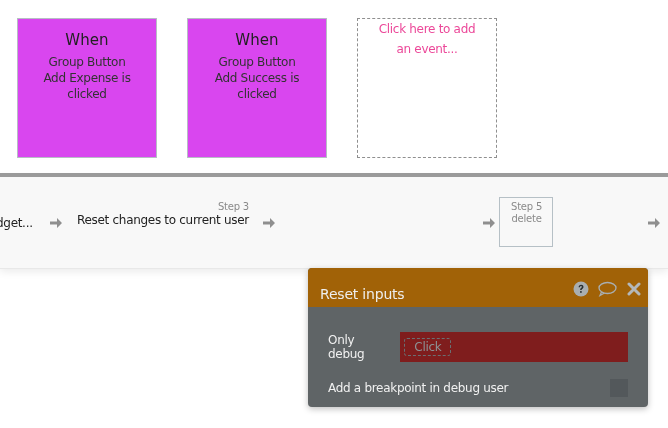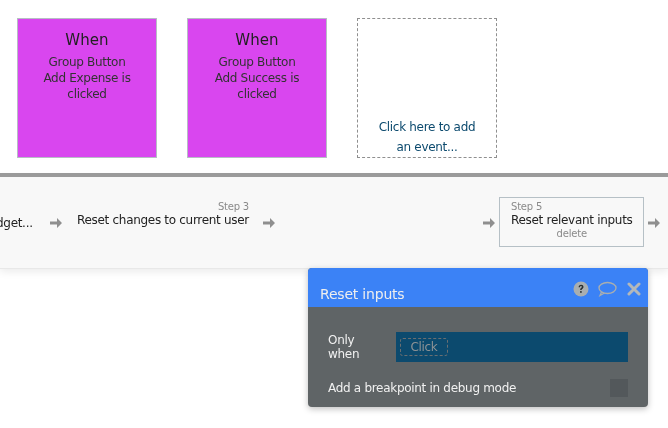--- a/index.html
+++ b/index.html
@@ -9,22 +9,22 @@
     .event-card {
       position: absolute; top: 18px; width: 140px; height: 140px;
       background: #d946ef; border: 1px solid #b6bec4;
       text-align: center; cursor: pointer;
     }
     .event-card .when { font-size: 15px; color: #222; margin-top: 12px; letter-spacing: 0.1px; }
     .event-card .desc { font-size: 12px; color: #333; line-height: 16px; margin-top: 5px; padding: 0 18px; letter-spacing: -0.3px; }
     .event-add {
       position: absolute; top: 18px; left: 357px; width: 140px; height: 140px;
       border: 1px dashed #8f8f8f; background: #ffffff;
-      display: flex; align-items: flex-end; justify-content: center;
-      text-align: center; font-size: 12px; color: #0c4a6e; line-height: 20px;
+      display: flex; align-items: flex-start; justify-content: center;
+      text-align: center; font-size: 12px; color: #ec4899; line-height: 20px;
       padding: 0 12px; cursor: pointer; letter-spacing: -0.3px;
     }
 
     .steps-bar {
       position: absolute; left: 0; top: 173px; width: 668px; height: 95px;
       background: #f8f8f8; border-top: 4px solid #9a9a9a;
       box-shadow: 0 4px 8px rgba(0,0,0,0.08);
     }
     .steps-bar .after-shadow {
       position: absolute; left: 0; right: 0; bottom: -1px; height: 1px; background: #e8e8e8;
@@ -37,31 +37,31 @@
     }
     .step.active .delete { font-size: 10px; color: #8a8a8a; text-align: center; margin-top: 1px; letter-spacing: -0.2px; }
     .arrow { position: absolute; top: 39px; width: 14px; height: 14px; }
 
     .popup {
       position: absolute; left: 308px; top: 268px; width: 340px; height: 139px;
       background: #5f6466; border-radius: 4px; overflow: hidden;
       box-shadow: 0 2px 6px rgba(0,0,0,0.25);
     }
     .popup-header {
-      height: 39px; background: #3b82f6; display: flex; align-items: center;
+      height: 39px; background: #a16207; display: flex; align-items: center;
       padding: 12px 0 0 12px; position: relative;
     }
     .popup-title { font-size: 14px; color: #eeeeee; letter-spacing: -0.2px; }
     .popup-icons { position: absolute; right: 6px; top: 12px; display: flex; gap: 8px; align-items: center; }
     .icon-btn { width: 17px; height: 17px; cursor: pointer; display: inline-flex; align-items: center; justify-content: center; }
     .popup-body { padding: 25px 20px 0 20px; }
     .row { display: flex; align-items: center; }
     .row-label { font-size: 12px; color: #f1f1f1; letter-spacing: -0.3px; }
     .only-when-field {
-      margin-left: 8px; width: 234px; height: 30px; background: #0c4a6e;
+      margin-left: 8px; width: 234px; height: 30px; background: #7f1d1d;
       display: flex; align-items: center; padding-left: 4px; cursor: text;
     }
     .click-chip {
       font-size: 12px; color: #8d9295; border: 1px dashed #6a6f72; padding: 1px 9px;
       border-radius: 3px; letter-spacing: -0.3px;
     }
     .breakpoint-row { margin-top: 17px; justify-content: space-between; }
     .checkbox { width: 18px; height: 18px; background: #53585b; cursor: pointer; margin-right: 0px; }
   </style>
 </head>
@@ -99,21 +99,20 @@
 
   <div class="step" style="left:290px;">
   </div>
 
   <svg class="arrow" style="left:482px;" viewBox="0 0 14 14">
     <path d="M1 5.5h7V2l5 5-5 5V8.5H1z" fill="#8f8f8f"></path>
   </svg>
 
   <div class="step active" style="left:499px;">
     <div class="label">Step 5</div>
-    <div class="title">Reset relevant inputs</div>
     <div class="delete">delete</div>
   </div>
 
   <svg class="arrow" style="left:647px;" viewBox="0 0 14 14">
     <path d="M1 5.5h7V2l5 5-5 5V8.5H1z" fill="#8f8f8f"></path>
   </svg>
   <div class="after-shadow"></div>
 </div>
 
 <div class="popup">
@@ -135,23 +134,23 @@
       </span>
       <span class="icon-btn">
         <svg width="14" height="14" viewBox="0 0 14 14">
           <path d="M2 2 L12 12 M12 2 L2 12" stroke="#b4b8ba" stroke-width="3" stroke-linecap="round"></path>
         </svg>
       </span>
     </div>
   </div>
   <div class="popup-body">
     <div class="row">
-      <span class="row-label">Only when</span>
+      <span class="row-label">Only debug</span>
       <div class="only-when-field">
         <span class="click-chip">Click</span>
       </div>
     </div>
     <div class="row breakpoint-row">
-      <span class="row-label">Add a breakpoint in debug mode</span>
+      <span class="row-label">Add a breakpoint in debug user</span>
       <div class="checkbox"></div>
     </div>
   </div>
 </div>
 
 </body></html>

